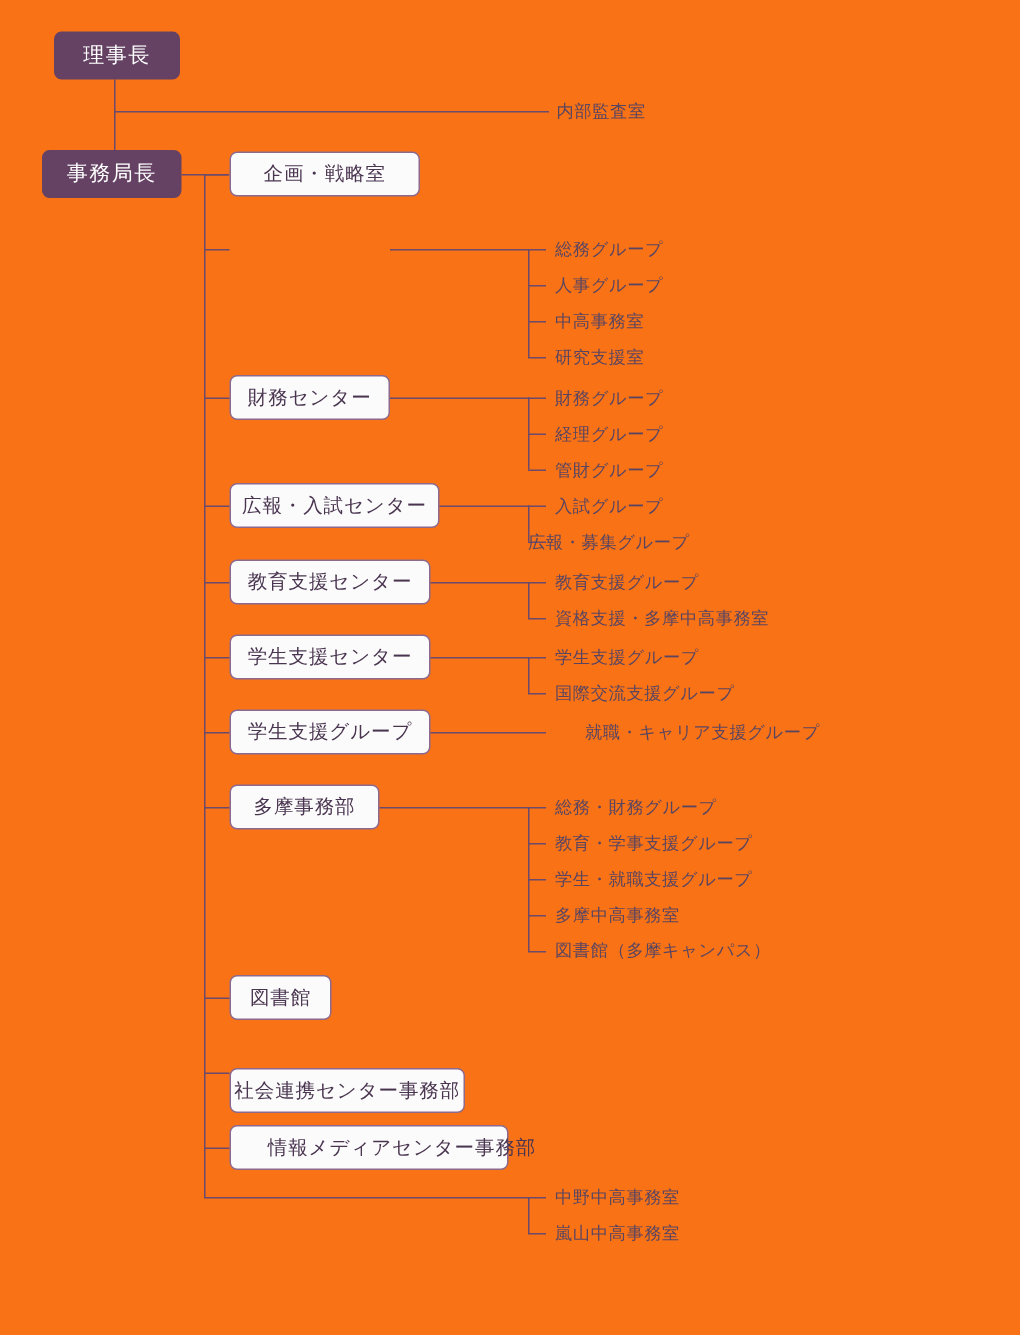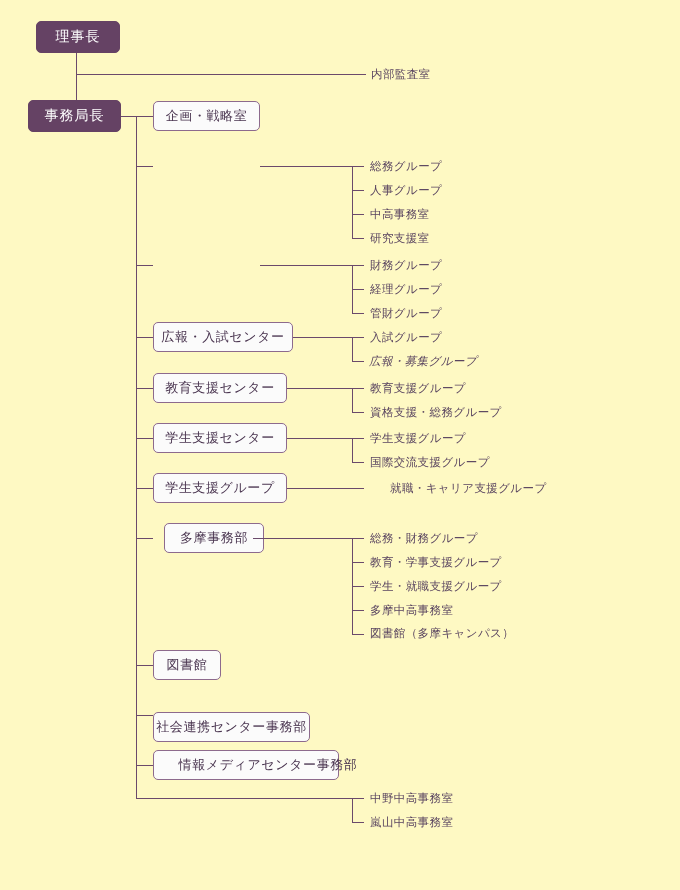--- a/index.html
+++ b/index.html
@@ -8,21 +8,21 @@
     padding: 0;
     background: #f5f4f4;
   }
   body {
     font-family: "DejaVu Serif", "Liberation Serif", serif;
   }
   #chart-root {
     position: relative;
     width: 680px;
     height: 890px;
-    background: #fef9c3;
+    background: #f97316;
     overflow: hidden;
   }
 
   
   .line-h, .line-v {
     position: absolute;
     background: #6b4a6b;
   }
   .line-h { height: 1px; }
   .line-v { width: 1px; }
@@ -89,41 +89,44 @@
     <span>事務局長</span>
   </div>
 
   <div class="line-h" style="left:121px; top:116px; width:31px;"></div>
 
   <div class="line-v" style="left:136px; top:116px; height:682px;"></div>
 
   <div class="line-h" style="left:136px; top:798px; width:217px;"></div>
 
   <div class="line-h" style="left:136px; top:116px; width:17px;"></div>
-  <div class="box-outline" style="left:153px; top:101px; width:107px; height:30px;">
+  <div class="box-outline" style="left:153px; top:101px; width:127px; height:30px;">
     <span>企画・戦略室</span>
   </div>
 
   <div class="line-h" style="left:136px; top:166px; width:17px;"></div>
   <div class="line-h" style="left:260px; top:166px; width:93px;"></div>
   <div class="line-v" style="left:352px; top:166px; height:72px;"></div>
 
   <div class="line-h" style="left:352px; top:166px; width:12px;"></div>
   <div class="leaf-label" style="left:370px; top:161px;">総務グループ</div>
 
   <div class="line-h" style="left:352px; top:190px; width:12px;"></div>
   <div class="leaf-label" style="left:370px; top:185px;">人事グループ</div>
 
   <div class="line-h" style="left:352px; top:214px; width:12px;"></div>
   <div class="leaf-label" style="left:370px; top:209px;">中高事務室</div>
 
   <div class="line-h" style="left:352px; top:238px; width:12px;"></div>
   <div class="leaf-label" style="left:370px; top:233px;">研究支援室</div>
 
   <div class="line-h" style="left:136px; top:265px; width:17px;"></div>
+  <div class="box-outline" style="left:153px; top:250px; width:107px; height:30px;">
+    <span>財務センター</span>
+  </div>
   <div class="line-h" style="left:260px; top:265px; width:93px;"></div>
   <div class="line-v" style="left:352px; top:265px; height:48px;"></div>
 
   <div class="line-h" style="left:352px; top:265px; width:12px;"></div>
   <div class="leaf-label" style="left:370px; top:260px;">財務グループ</div>
 
   <div class="line-h" style="left:352px; top:289px; width:12px;"></div>
   <div class="leaf-label" style="left:370px; top:284px;">経理グループ</div>
 
   <div class="line-h" style="left:352px; top:313px; width:12px;"></div>
@@ -133,34 +136,34 @@
   <div class="box-outline" style="left:153px; top:322px; width:140px; height:30px;align-items:center;">
     <span>広報・入試センター</span>
   </div>
   <div class="line-h" style="left:293px; top:337px; width:60px;"></div>
   <div class="line-v" style="left:352px; top:337px; height:24px;"></div>
 
   <div class="line-h" style="left:352px; top:337px; width:12px;"></div>
   <div class="leaf-label" style="left:370px; top:332px;">入試グループ</div>
 
   <div class="line-h" style="left:352px; top:361px; width:12px;"></div>
-  <div class="leaf-label" style="left:369px; top:356px;font-style:italic;">広報・募集グループ</div>
+  <div class="leaf-label" style="left:352px; top:356px;">広報・募集グループ</div>
 
   <div class="line-h" style="left:136px; top:388px; width:17px;"></div>
   <div class="box-outline" style="left:153px; top:373px; width:134px; height:30px;">
     <span>教育支援センター</span>
   </div>
   <div class="line-h" style="left:287px; top:388px; width:66px;"></div>
   <div class="line-v" style="left:352px; top:388px; height:24px;"></div>
 
   <div class="line-h" style="left:352px; top:388px; width:12px;"></div>
   <div class="leaf-label" style="left:370px; top:383px;">教育支援グループ</div>
 
   <div class="line-h" style="left:352px; top:412px; width:12px;"></div>
-  <div class="leaf-label" style="left:370px; top:407px;">資格支援・総務グループ</div>
+  <div class="leaf-label" style="left:370px; top:407px;">資格支援・多摩中高事務室</div>
 
   <div class="line-h" style="left:136px; top:438px; width:17px;"></div>
   <div class="box-outline" style="left:153px; top:423px; width:134px; height:30px;">
     <span>学生支援センター</span>
   </div>
   <div class="line-h" style="left:287px; top:438px; width:66px;"></div>
   <div class="line-v" style="left:352px; top:438px; height:24px;"></div>
 
   <div class="line-h" style="left:352px; top:438px; width:12px;"></div>
   <div class="leaf-label" style="left:370px; top:433px;">学生支援グループ</div>
@@ -169,21 +172,21 @@
   <div class="leaf-label" style="left:370px; top:457px;">国際交流支援グループ</div>
 
   <div class="line-h" style="left:136px; top:488px; width:17px;"></div>
   <div class="box-outline" style="left:153px; top:473px; width:134px; height:30px;">
     <span>学生支援グループ</span>
   </div>
   <div class="line-h" style="left:287px; top:488px; width:77px;"></div>
   <div class="leaf-label" style="left:370px; top:483px;margin-left:20px;">就職・キャリア支援グループ</div>
 
   <div class="line-h" style="left:136px; top:538px; width:17px;"></div>
-  <div class="box-outline" style="left:153px; top:523px; width:100px; height:30px;margin-left:11px;">
+  <div class="box-outline" style="left:153px; top:523px; width:100px; height:30px;">
     <span>多摩事務部</span>
   </div>
   <div class="line-h" style="left:253px; top:538px; width:100px;"></div>
   <div class="line-v" style="left:352px; top:538px; height:96px;"></div>
 
   <div class="line-h" style="left:352px; top:538px; width:12px;"></div>
   <div class="leaf-label" style="left:370px; top:533px;">総務・財務グループ</div>
 
   <div class="line-h" style="left:352px; top:562px; width:12px;"></div>
   <div class="leaf-label" style="left:370px; top:557px;">教育・学事支援グループ</div>

